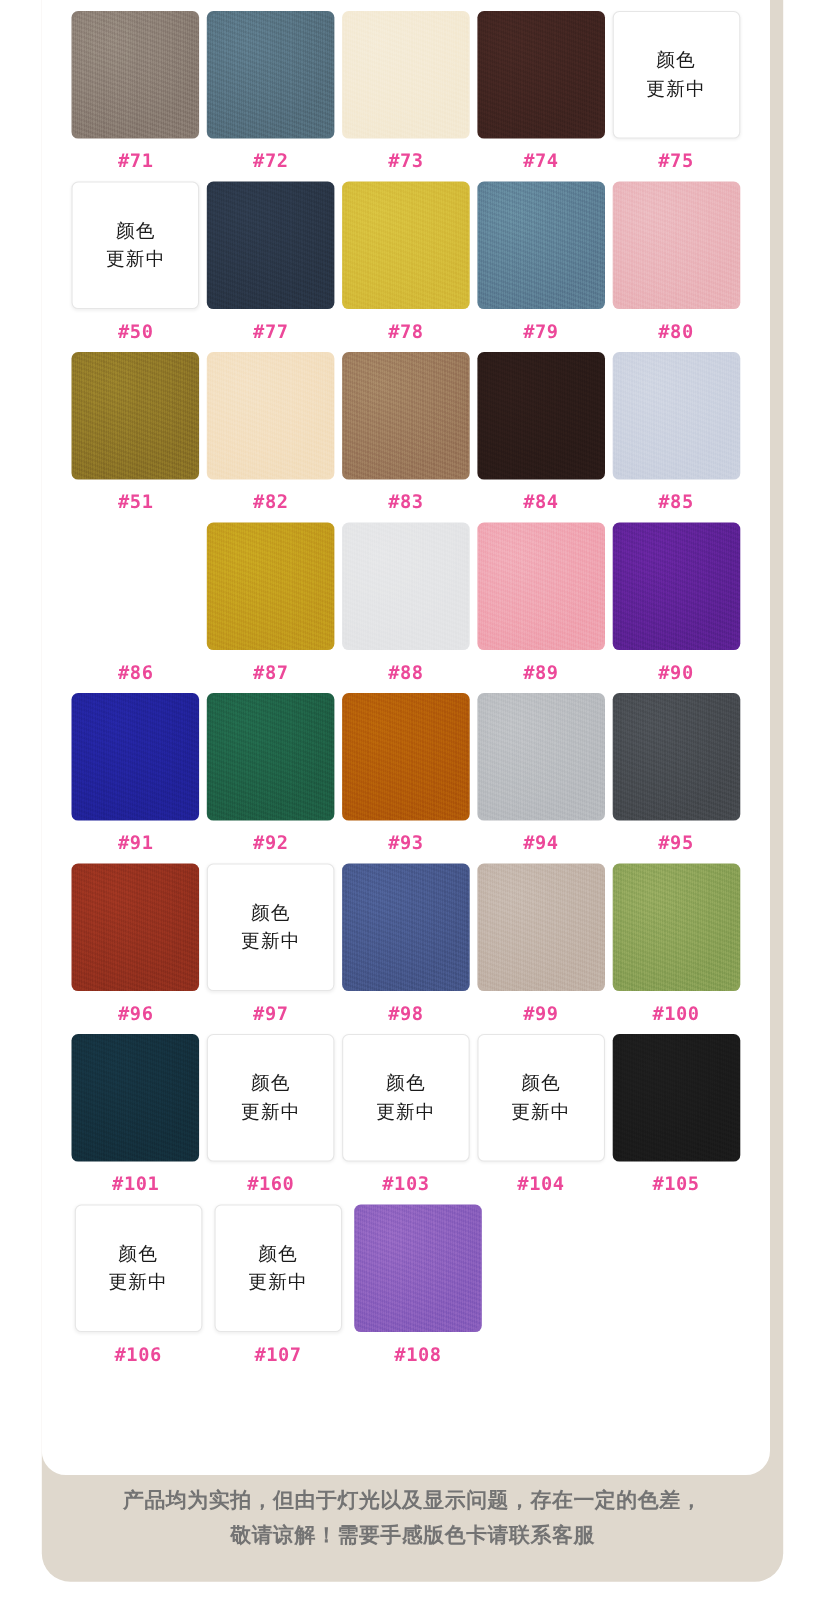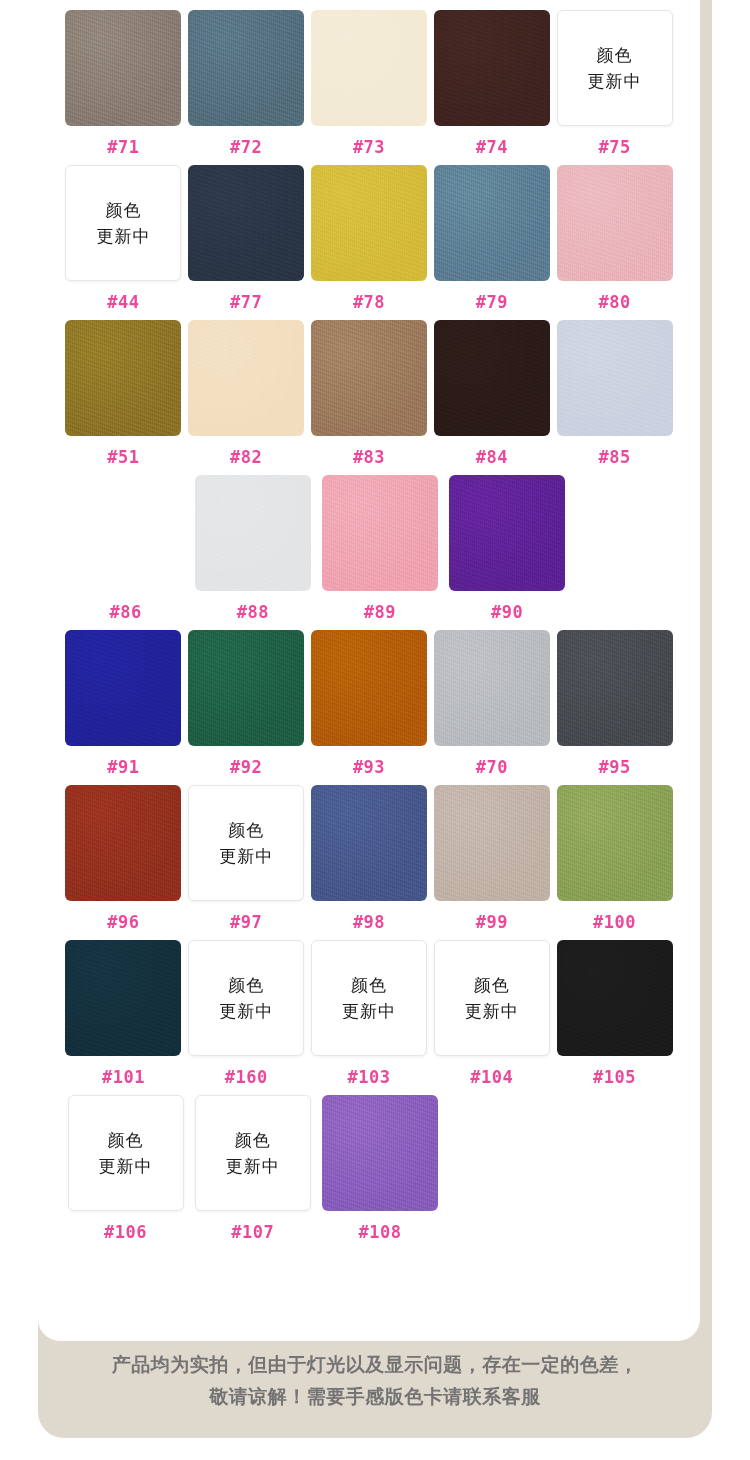--- a/index.html
+++ b/index.html
@@ -174,21 +174,21 @@
           </div>
           <div class="label">#75</div>
         </div>
       </div>
       <div class="row">
         <div class="cell">
           <div class="swatch placeholder">
             <div class="ph-line">颜色</div>
             <div class="ph-line">更新中</div>
           </div>
-          <div class="label">#44</div>
+          <div class="label">#50</div>
         </div>
         <div class="cell">
           <div class="swatch filled" style="background-color: rgb(42, 54, 71);"></div>
           <div class="label">#77</div>
         </div>
         <div class="cell">
           <div class="swatch filled" style="background-color: rgb(213, 188, 58);"></div>
           <div class="label">#78</div>
         </div>
         <div class="cell">
@@ -221,20 +221,24 @@
           <div class="swatch filled" style="background-color: rgb(204, 210, 224);"></div>
           <div class="label">#85</div>
         </div>
       </div>
       <div class="row">
         <div class="cell">
           <div class="swatch filled"></div>
           <div class="label">#86</div>
         </div>
         <div class="cell">
+          <div class="swatch filled" style="background-color: rgb(195, 156, 29);"></div>
+          <div class="label">#87</div>
+        </div>
+        <div class="cell">
           <div class="swatch filled" style="background-color: rgb(228, 229, 231);"></div>
           <div class="label">#88</div>
         </div>
         <div class="cell">
           <div class="swatch filled" style="background-color: rgb(240, 165, 178);"></div>
           <div class="label">#89</div>
         </div>
         <div class="cell">
           <div class="swatch filled" style="background-color: rgb(94, 34, 150);"></div>
           <div class="label">#90</div>
@@ -248,21 +252,21 @@
         <div class="cell">
           <div class="swatch filled" style="background-color: rgb(31, 96, 69);"></div>
           <div class="label">#92</div>
         </div>
         <div class="cell">
           <div class="swatch filled" style="background-color: rgb(179, 92, 9);"></div>
           <div class="label">#93</div>
         </div>
         <div class="cell">
           <div class="swatch filled" style="background-color: rgb(185, 188, 192);"></div>
-          <div class="label">#70</div>
+          <div class="label">#94</div>
         </div>
         <div class="cell">
           <div class="swatch filled" style="background-color: rgb(71, 75, 80);"></div>
           <div class="label">#95</div>
         </div>
       </div>
       <div class="row">
         <div class="cell">
           <div class="swatch filled" style="background-color: rgb(147, 48, 30);"></div>
           <div class="label">#96</div>

